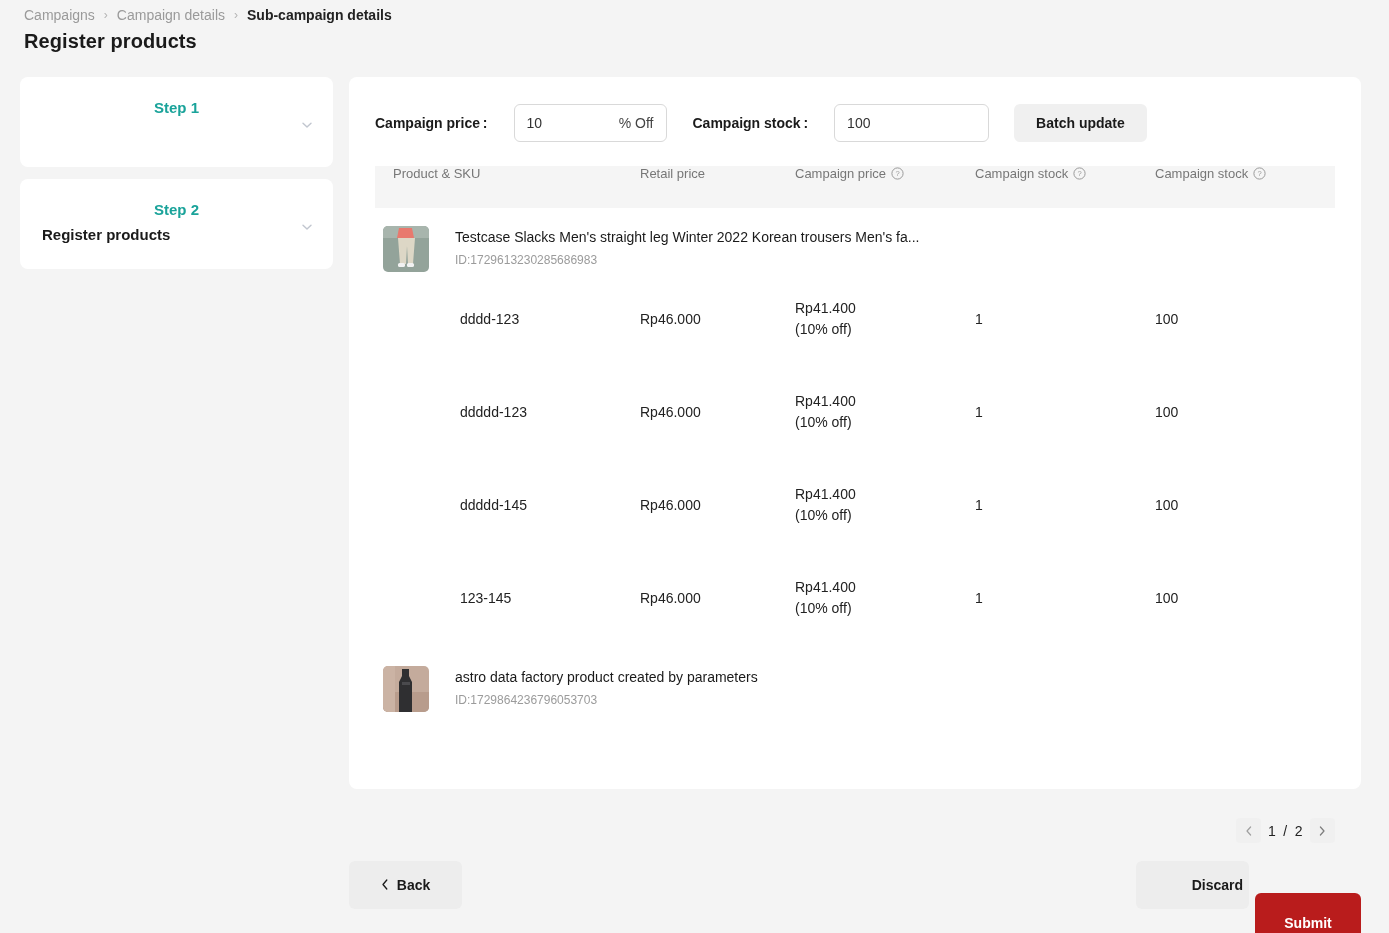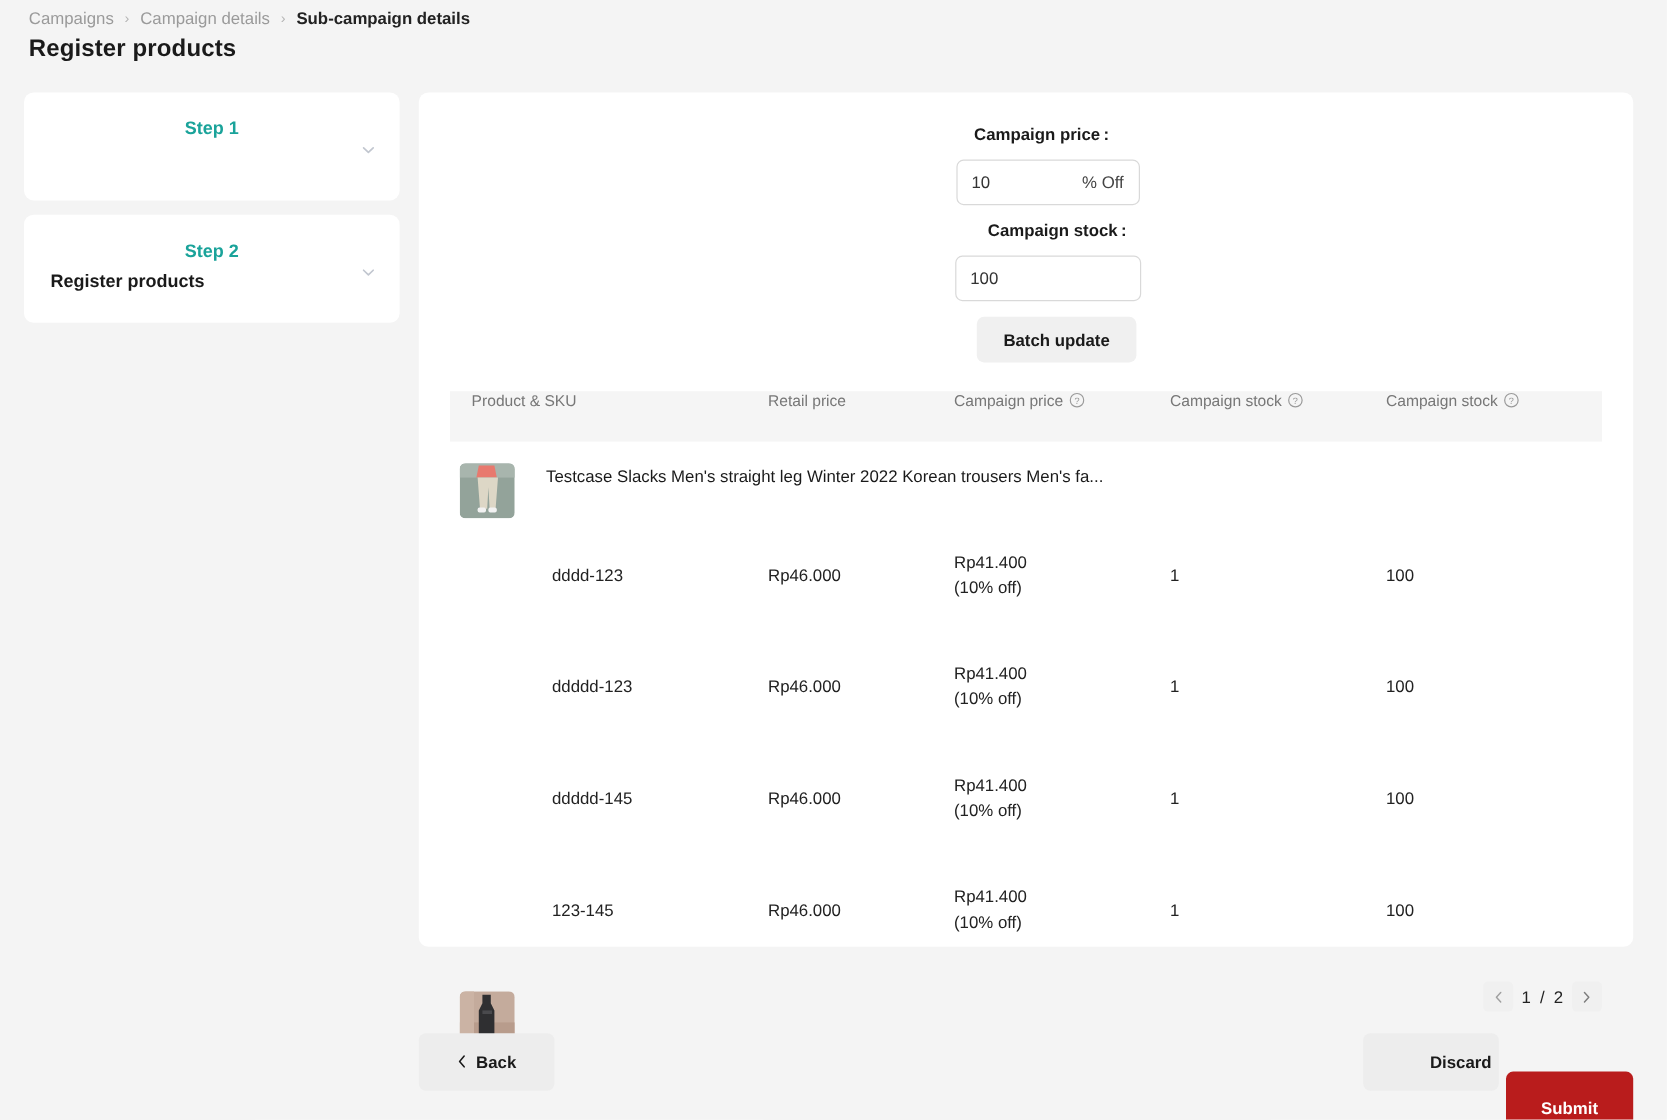--- a/index.html
+++ b/index.html
@@ -45,27 +45,27 @@
   
   .panel {
     position: absolute; left: 349px; top: 77px;
     width: 1012px; height: 712px;
     background: #fff; border-radius: 8px;
   }
 
   
   .toolbar {
     display: flex; align-items: center;
-    padding: 27px 0 0 26px; gap: 13px; flex-direction: column;
+    padding: 27px 0 0 26px; gap: 0;
   }
   .tb-label { font-size: 14px; color: #1a1a1a; font-weight: bold; white-space: nowrap; }
   .field {
     border: 1px solid #d9d9d9; border-radius: 6px; background: #fff;
     height: 38px; display: flex; align-items: center;
-    padding: 16px 12px; margin-left: 10px;
+    padding: 16px 12px; margin-left: 26px;
   }
   .field.pct { width: 153px; justify-content: space-between; }
   .field.stk { width: 155px; }
   .field input {
     border: 0; outline: 0; padding: 0; margin: 0; background: transparent;
     font-family: "Liberation Sans", sans-serif; font-size: 14px; color: #333;
     width: 100%;
   }
   .field .suffix { font-size: 14px; color: #444; white-space: nowrap; padding-left: 6px; }
   .btn {
@@ -237,20 +237,21 @@
             <rect width="46" height="46" fill="#93a39a"></rect>
             <rect x="0" y="0" width="46" height="12" fill="#a8b5ad"></rect>
             <path d="M16 2 h13 l2 10 h-17 z" fill="#e8796e"></path>
             <path d="M15 12 h17 l-2 26 h-5 l-1 -18 -1 18 h-6 z" fill="#ddd7c6"></path>
             <rect x="15" y="37" width="7" height="4" rx="1.6" fill="#f2f2f2"></rect>
             <rect x="24" y="37" width="7" height="4" rx="1.6" fill="#f2f2f2"></rect>
           </svg>
         </div>
         <div class="prod-meta">
           <div class="prod-name">Testcase Slacks Men's straight leg Winter 2022 Korean trousers Men's fa...</div>
+          <div class="prod-id">ID:1729613230285686983</div>
         </div>
       </div>
 
       <div class="srow">
         <div class="c1">dddd-123</div>
         <div class="c2">Rp46.000</div>
         <div class="c3">
           <div class="cp">Rp41.400</div>
           <div class="cp">(10% off)</div>
         </div>
@@ -293,20 +294,24 @@
 
       <div class="prod-head" style="padding-top:22px">
         <div class="thumb">
           <svg width="46" height="46" viewBox="0 0 46 46">
             <rect width="46" height="46" fill="#c4ab9c"></rect>
             <rect x="0" y="26" width="46" height="20" fill="#b89c8c"></rect>
             <rect x="0" y="0" width="12" height="46" fill="#cbb3a4"></rect>
             <path d="M19 3 h7 v7 l3 6 v30 h-13 v-30 l3 -6 z" fill="#2f2f31"></path>
             <rect x="19" y="16" width="8" height="3" fill="#4a4a4d"></rect>
           </svg>
+        </div>
+        <div class="prod-meta">
+          <div class="prod-name">astro data factory product created by parameters</div>
+          <div class="prod-id">ID:1729864236796053703</div>
         </div>
       </div>
 
     </div>
   </div>
 
   <div class="pager">
     <button class="pbtn">
       <svg width="8" height="10" viewBox="0 0 8 10">
           <path d="M5.6 1 L2 5 L5.6 9" fill="none" stroke="#a0a0a0" stroke-width="1.2" stroke-linecap="round" stroke-linejoin="round"></path>

